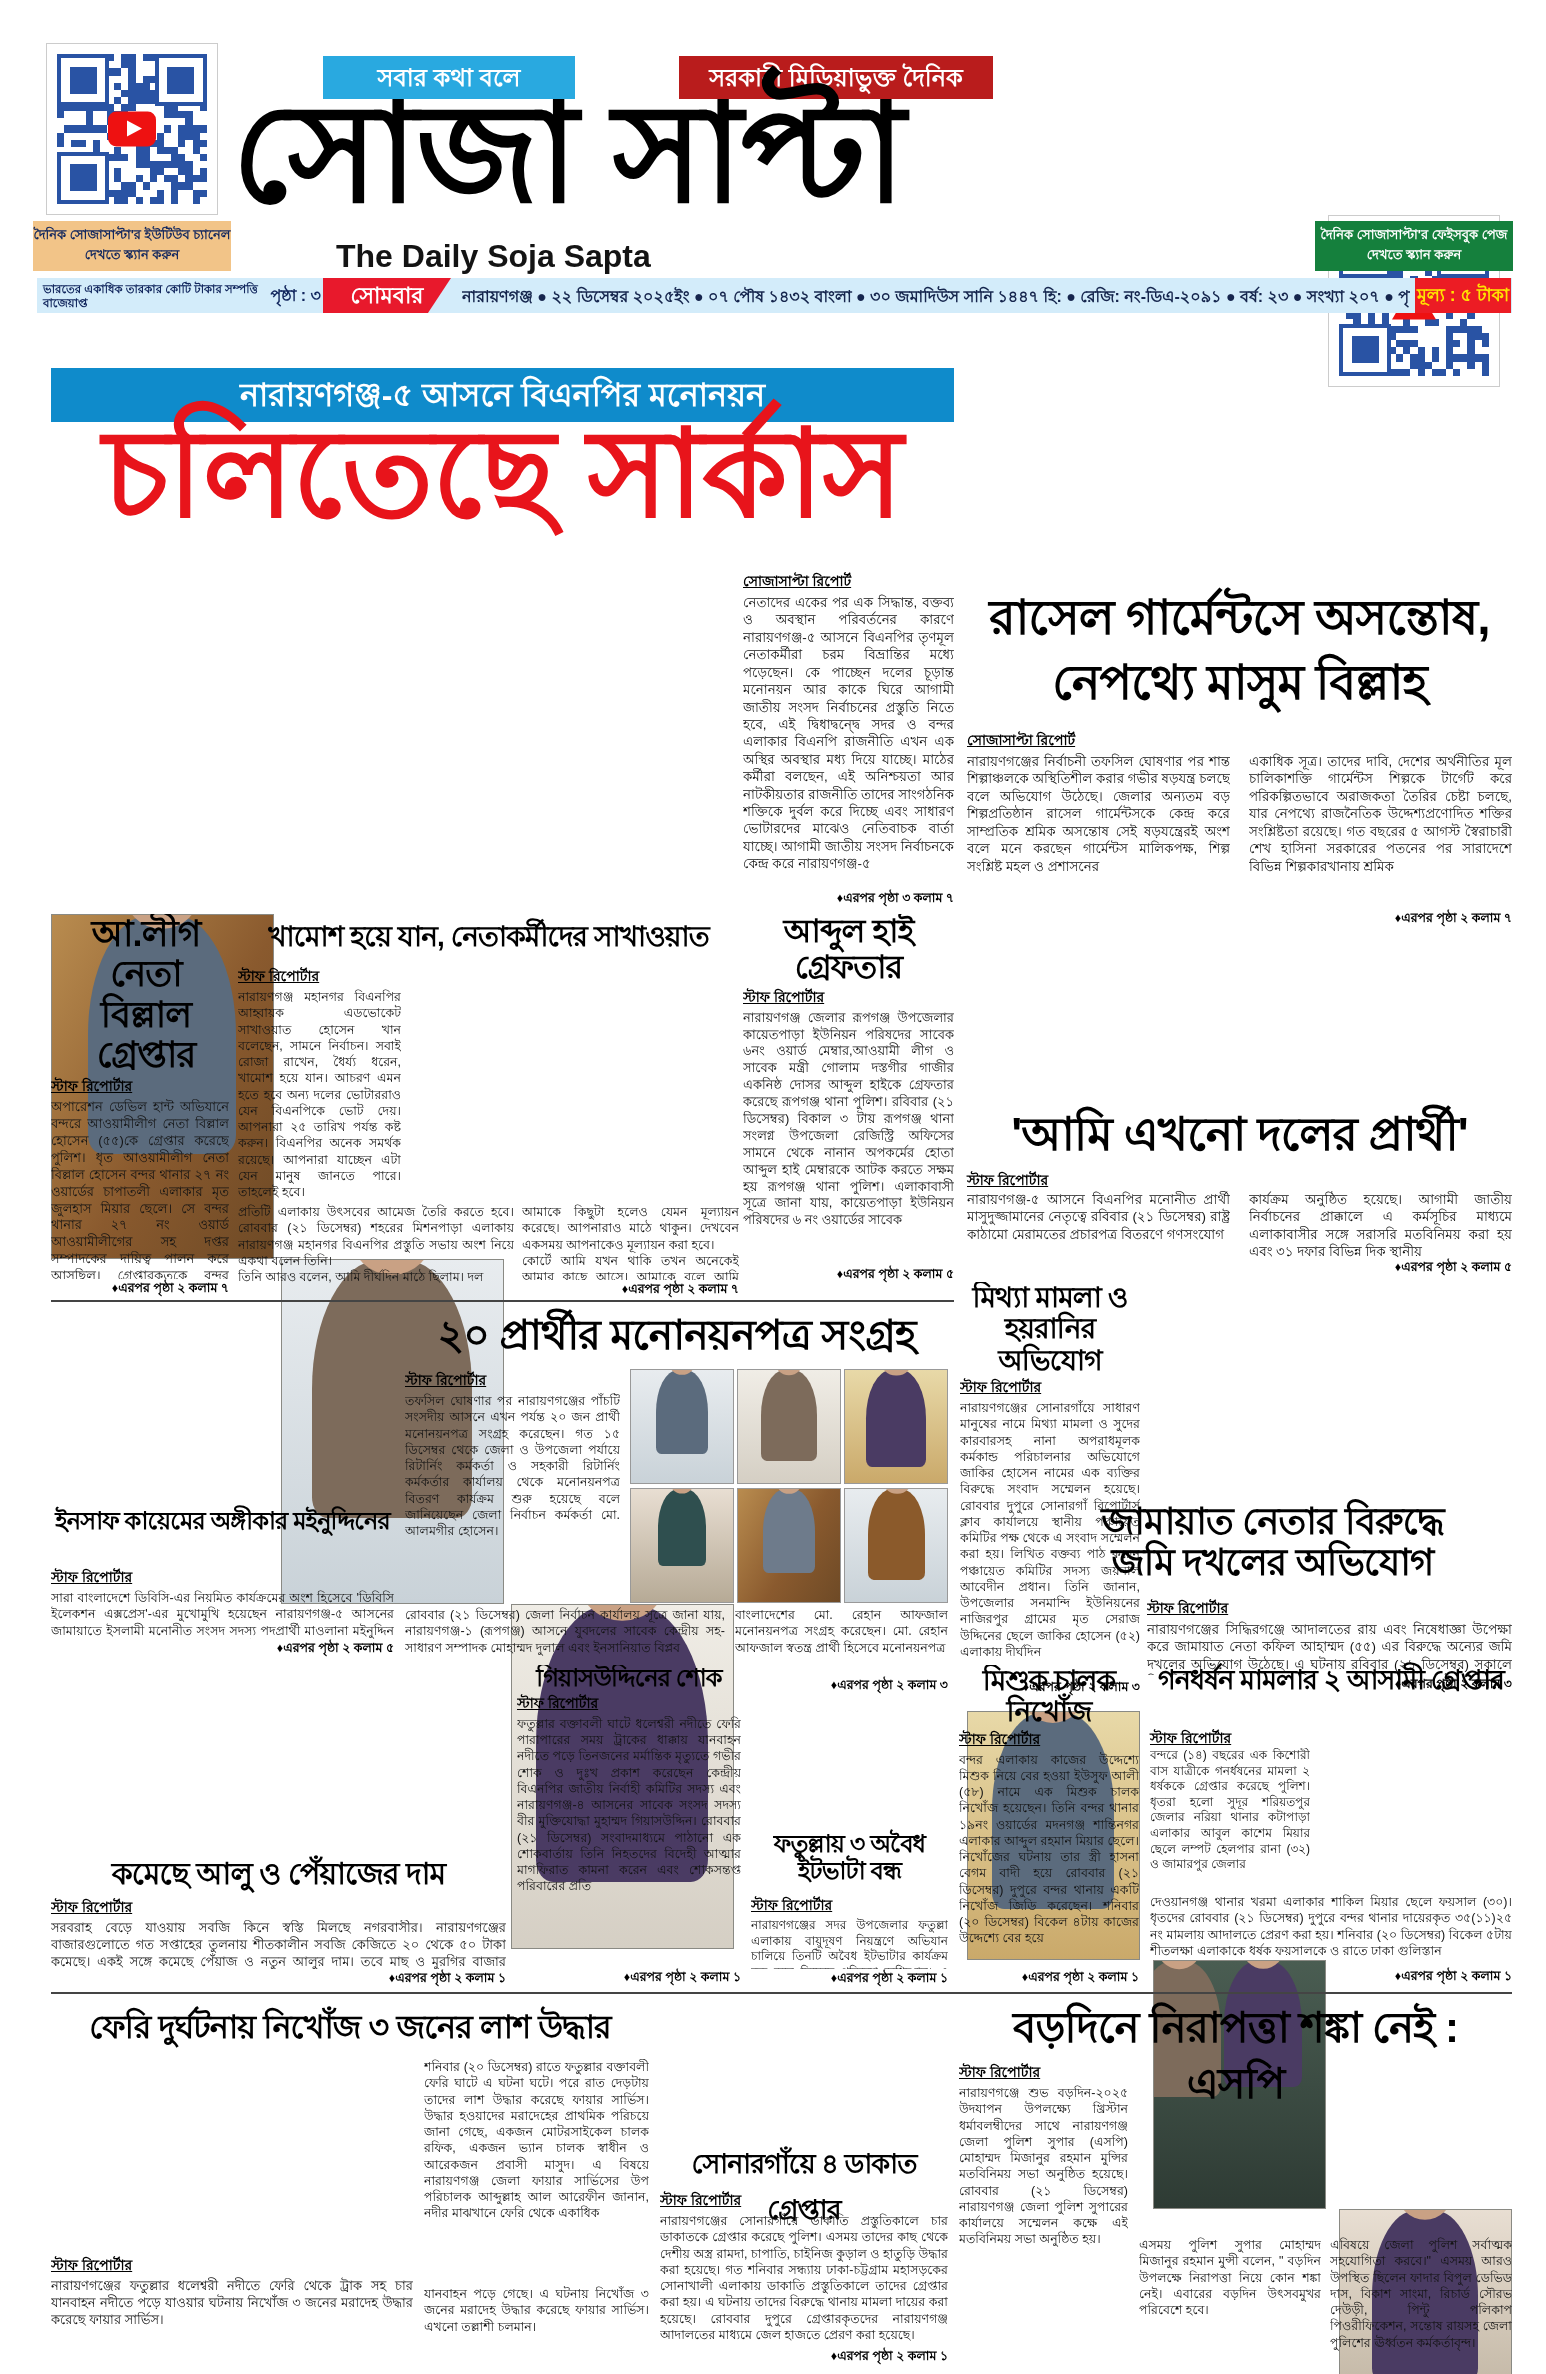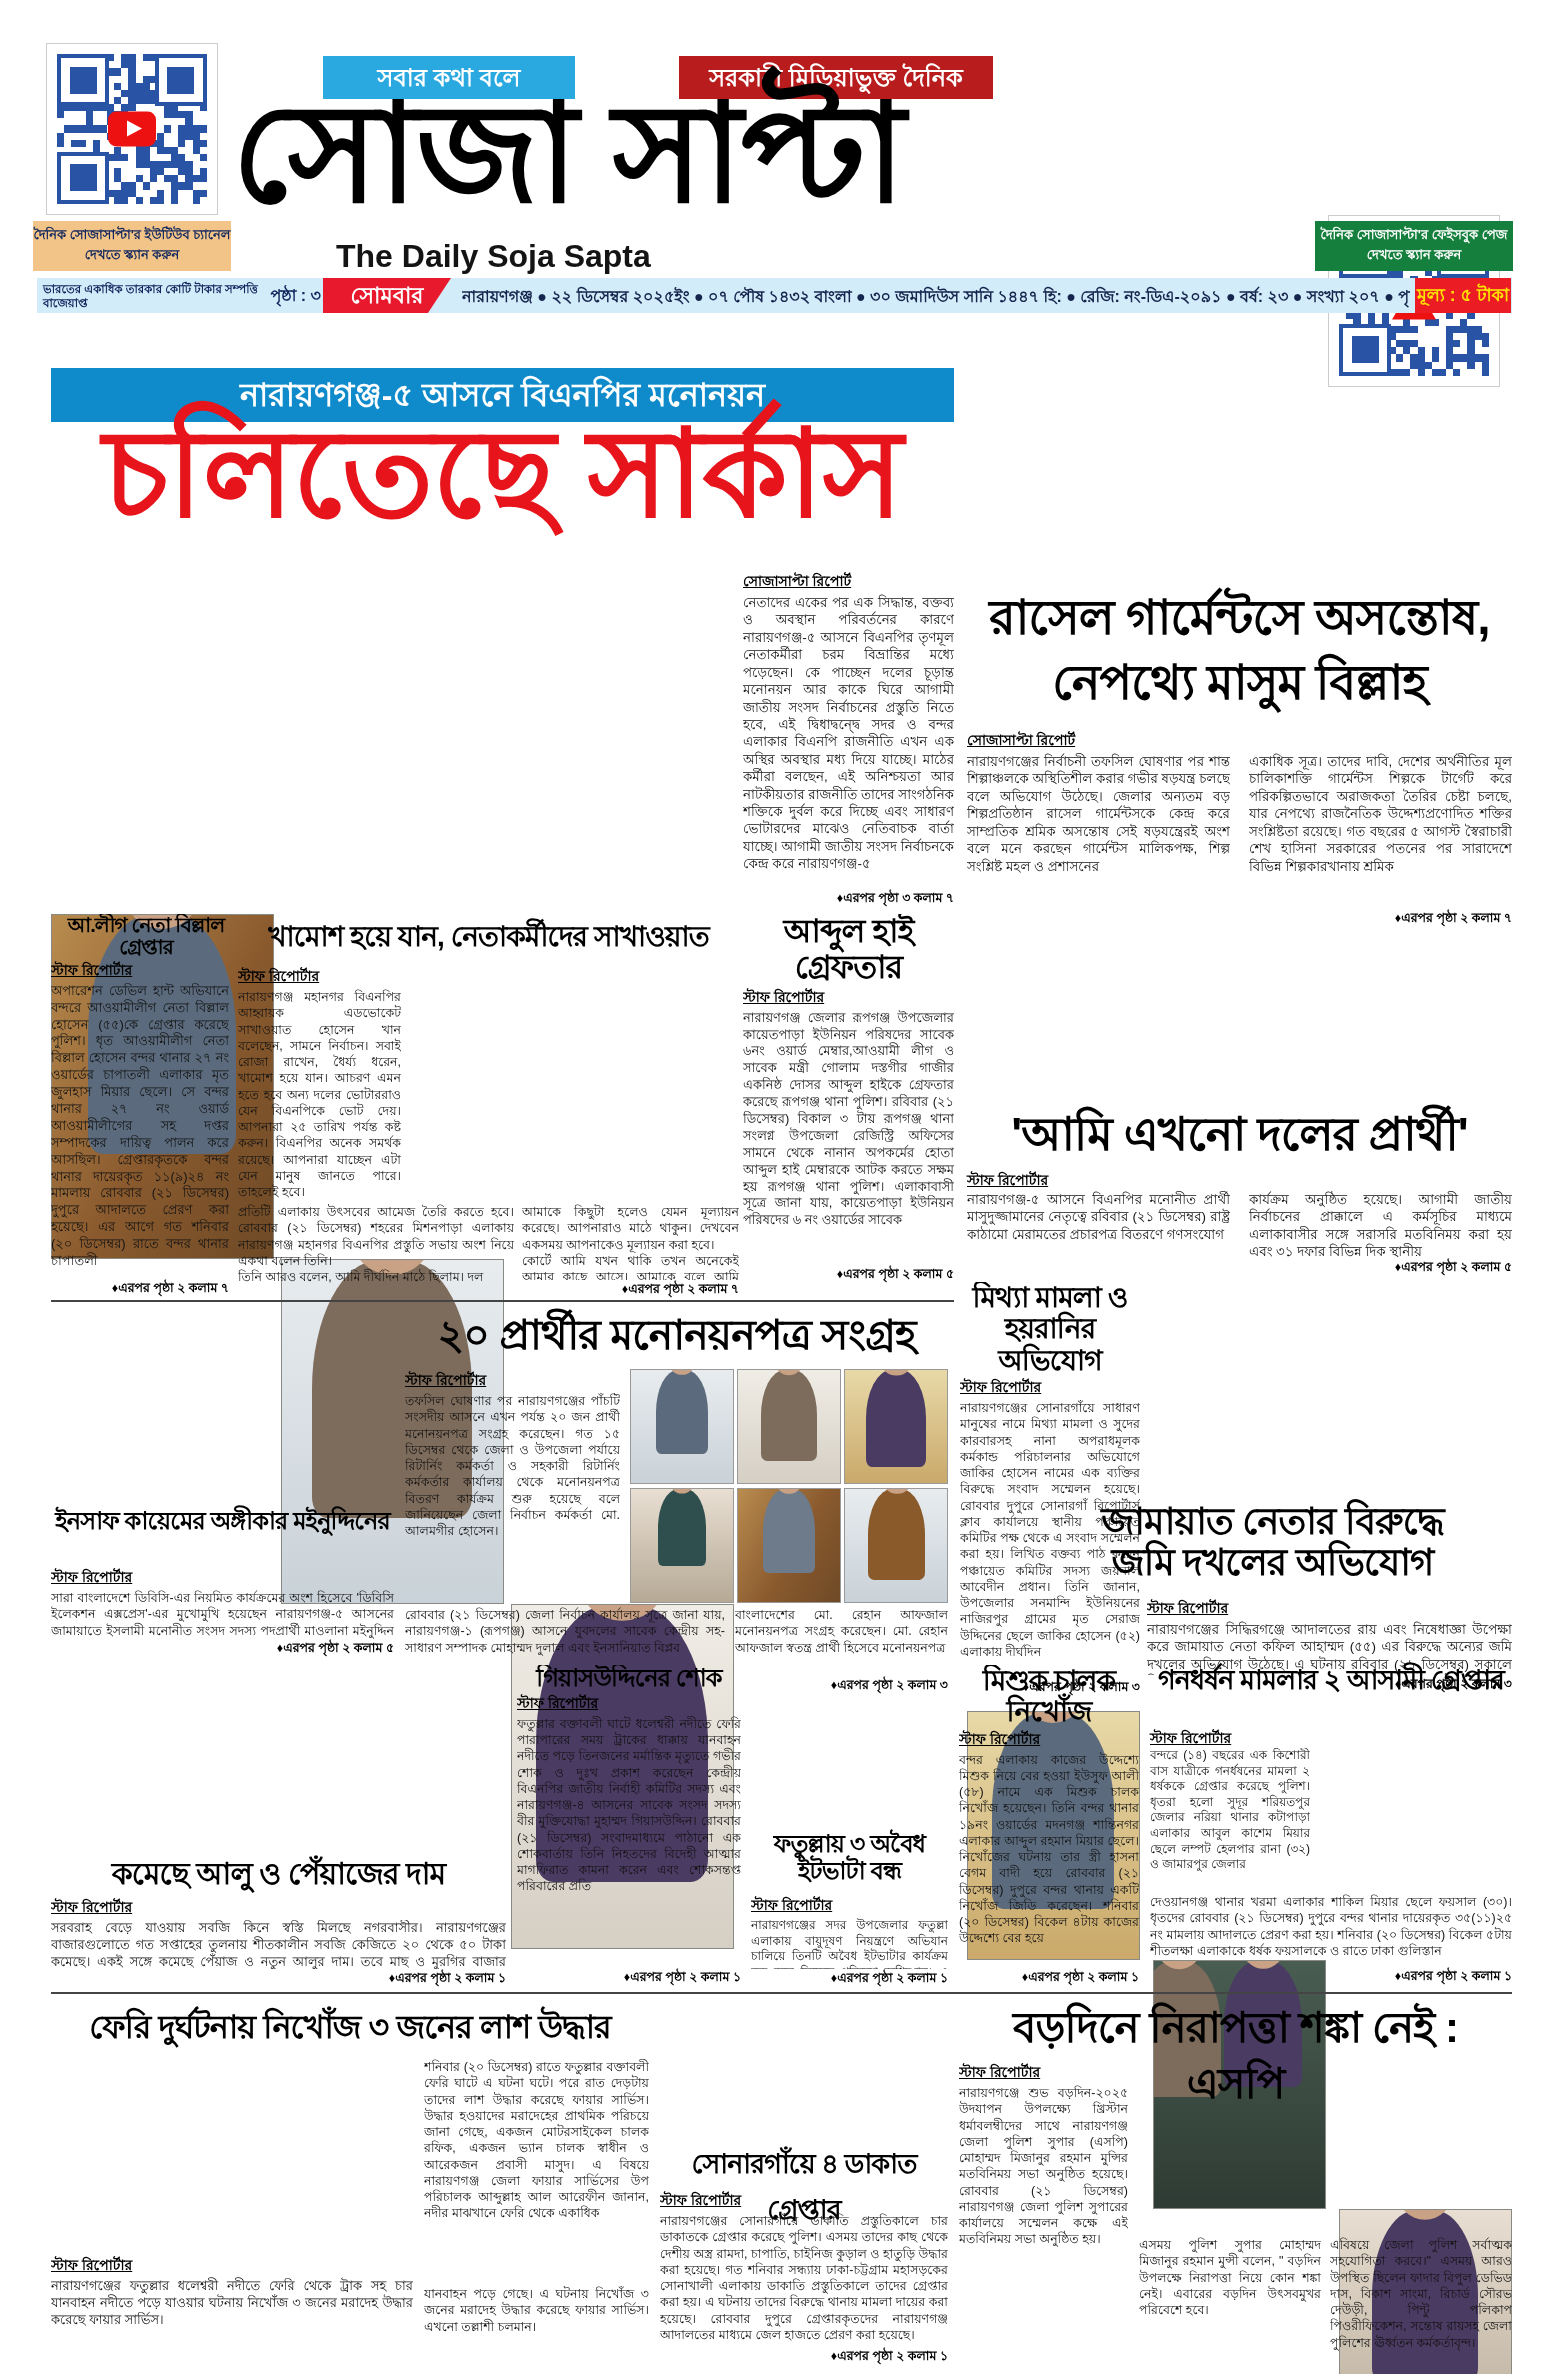--- a/index.html
+++ b/index.html
@@ -1033,21 +1033,21 @@
 
   <div class="abs hl" style="left:967px;top:1104px;width:545px;height:61px;font-size:46px;line-height:61px;">'আমি এখনো দলের প্রার্থী'</div>
   <div class="abs byline" style="left:967px;top:1169px;width:186px;">স্টাফ রিপোর্টার</div>
   <div class="abs bt fs145" style="left:967px;top:1191px;width:263px;height:87px;overflow:hidden;">নারায়ণগঞ্জ-৫ আসনে বিএনপির মনোনীত প্রার্থী মাসুদুজ্জামানের নেতৃত্বে রবিবার (২১ ডিসেম্বর) রাষ্ট্র কাঠামো মেরামতের প্রচারপত্র বিতরণে গণসংযোগ</div>
   <div class="abs artcol" style="left:1249px;top:1191px;width:263px;height:87px;">
     <div class="bt grow fs145">কার্যক্রম অনুষ্ঠিত হয়েছে। আগামী জাতীয় নির্বাচনের প্রাক্কালে এ কর্মসূচির মাধ্যমে এলাকাবাসীর সঙ্গে সরাসরি মতবিনিময় করা হয় এবং ৩১ দফার বিভিন্ন দিক স্থানীয়</div>
     <div class="more">♦এরপর পৃষ্ঠা ২ কলাম ৫</div>
   </div>
 
   <div class="abs artcol" style="left:51px;top:914px;width:178px;height:385px;">
-    <div class="hl" style="font-size:20px;padding-left:12px;">আ.লীগ নেতা বিল্লাল গ্রেপ্তার</div>
+    <div class="hl" style="font-size:36px;padding-left:12px;">আ.লীগ নেতা বিল্লাল গ্রেপ্তার</div>
     <div class="byline">স্টাফ রিপোর্টার</div>
     <div class="bt grow fs14">অপারেশন ডেভিল হান্ট অভিযানে বন্দরে আওয়ামীলীগ নেতা বিল্লাল হোসেন (৫৫)কে গ্রেপ্তার করেছে পুলিশ। ধৃত আওয়ামীলীগ নেতা বিল্লাল হোসেন বন্দর থানার ২৭ নং ওয়ার্ডের চাপাতলী এলাকার মৃত জুলহাস মিয়ার ছেলে। সে বন্দর থানার ২৭ নং ওয়ার্ড আওয়ামীলীগের সহ দপ্তর সম্পাদকের দায়িত্ব পালন করে আসছিল। গ্রেপ্তারকৃতকে বন্দর থানার দায়েরকৃত ১১(৯)২৪ নং মামলায় রোববার (২১ ডিসেম্বর) দুপুরে আদালতে প্রেরণ করা হয়েছে। এর আগে গত শনিবার (২০ ডিসেম্বর) রাতে বন্দর থানার চাপাতলী</div>
     <div class="more">♦এরপর পৃষ্ঠা ২ কলাম ৭</div>
   </div>
 
   <div class="abs hl" style="left:238px;top:914px;width:501px;height:46px;font-size:28px;line-height:46px;">খামোশ হয়ে যান, নেতাকর্মীদের সাখাওয়াত</div>
   <div class="abs artcol" style="left:238px;top:965px;width:163px;height:234px;">
     <div class="byline">স্টাফ রিপোর্টার</div>
     <div class="bt grow fs135">নারায়ণগঞ্জ মহানগর বিএনপির আহ্বায়ক এডভোকেট সাখাওয়াত হোসেন খান বলেছেন, সামনে নির্বাচন। সবাই রোজা রাখেন, ধৈর্য্য ধরেন, খামোশ হয়ে যান। আচরণ এমন হতে হবে অন্য দলের ভোটাররাও যেন বিএনপিকে ভোট দেয়। আপনারা ২৫ তারিখ পর্যন্ত কষ্ট করুন। বিএনপির অনেক সমর্থক রয়েছে। আপনারা যাচ্ছেন এটা যেন মানুষ জানতে পারে। তাহলেই হবে।</div>
   </div>

